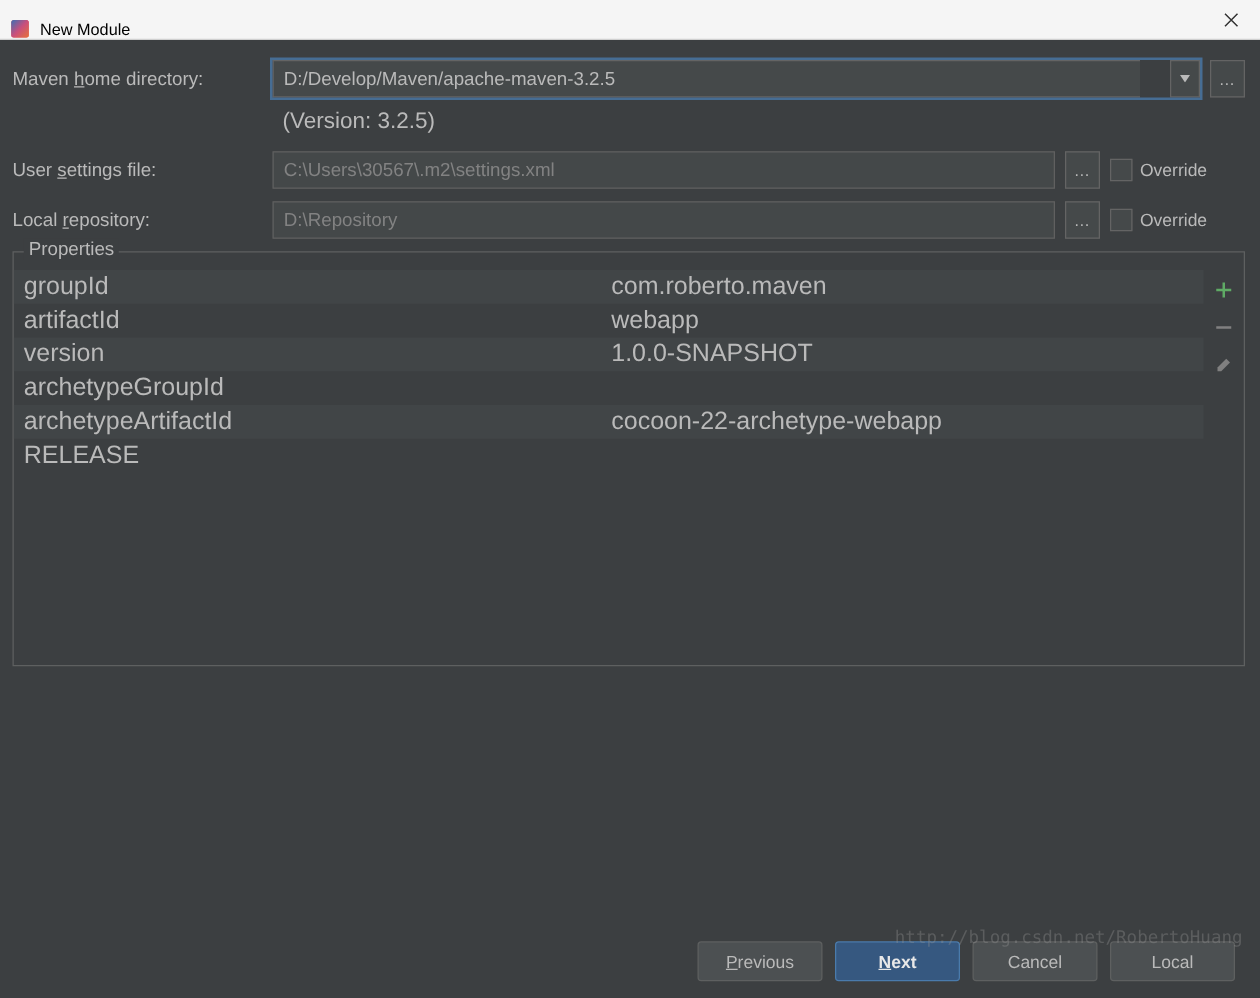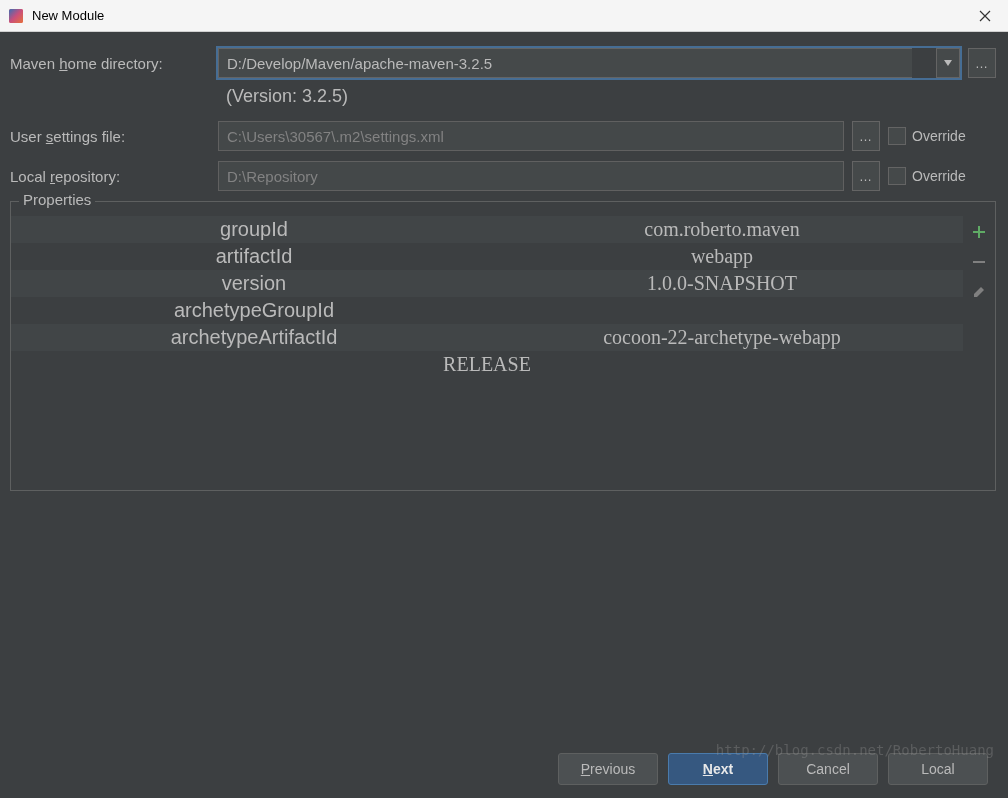--- a/index.html
+++ b/index.html
@@ -25,21 +25,21 @@
   html, body {
     margin: 0; padding: 0; width: 1008px; height: 798px;
     font-family: "Segoe UI", Arial, sans-serif;
     font-size: 14px; color: var(--text);
     background: var(--bg);
     overflow: hidden;
   }
   .titlebar {
     height: 32px; background: var(--titlebar);
     color: var(--titlebar-text);
-    display: flex; align-items: center;
+    display: flex; align-items: flex-end;
     padding: 0 8px; position: relative;
     border-bottom: 1px solid #d0d0d0;
   }
   .titlebar .app-icon {
     width: 16px; height: 16px; margin-right: 8px;
     position: relative;
   }
   .titlebar .title { font-size: 13px; }
   .titlebar .close {
     position: absolute; right: 0; top: 0; width: 46px; height: 32px;
@@ -95,40 +95,39 @@
   .chk {
     width: 18px; height: 18px; background: var(--input-bg);
     border: 1px solid var(--input-border); cursor: pointer;
   }
   .groupbox {
     margin: 4px 0 0 0;
     border: 1px solid var(--group-border);
     border-radius: 0;
     position: relative;
     padding: 0;
-    height: 290px;
+    height: 332px;
     display: flex;
-    text-align: center;
   }
   .groupbox .legend {
     position: absolute; top: -11px; left: 8px;
     background: var(--bg); padding: 0 4px; font-size: 15px;
   }
   .props-table {
     flex: 1; margin-top: 14px;
     overflow: hidden;
   }
   .props-row {
     display: flex; height: 27px; align-items: center;
     padding: 0 8px;
     font-size: 20px;
   }
   .props-row:nth-child(odd) { background: var(--row-odd); }
   .props-row .k { flex: 0 0 470px; }
-  .props-row .v { flex: 1; font-family: Liberation Serif, serif; }
+  .props-row .v { flex: 1; }
   .side-tools {
     width: 32px; margin-top: 14px;
     display: flex; flex-direction: column; align-items: center;
     gap: 10px; padding-top: 6px;
   }
   .side-tools .tool { width: 20px; height: 20px; display:flex; align-items:center; justify-content:center; cursor:pointer; }
   .footer {
     position: absolute; bottom: 0; left: 0; right: 0;
     height: 58px;
     display: flex; align-items: center; justify-content: flex-end;

